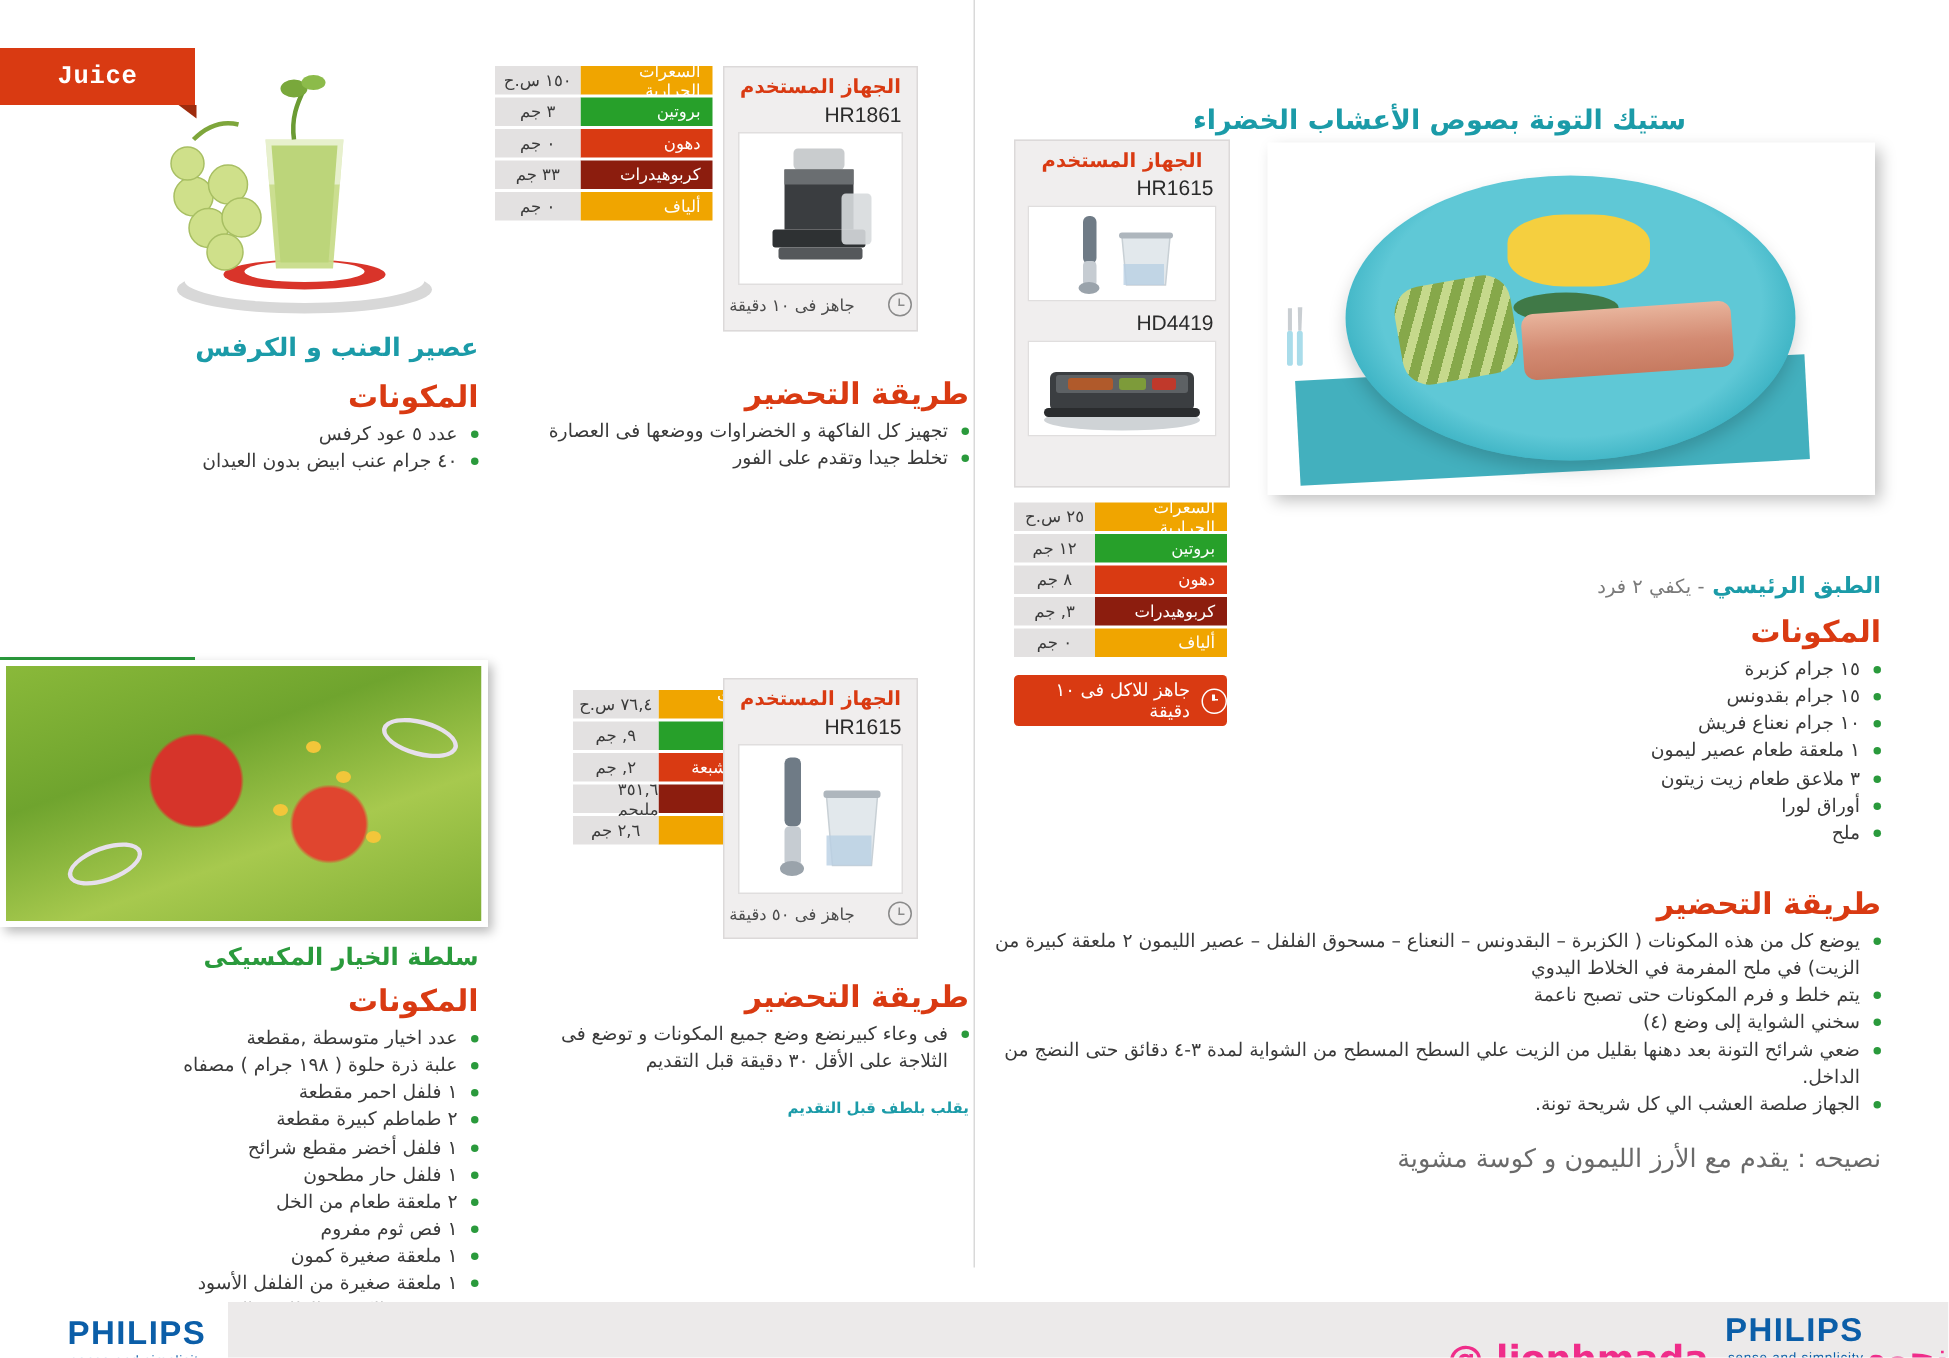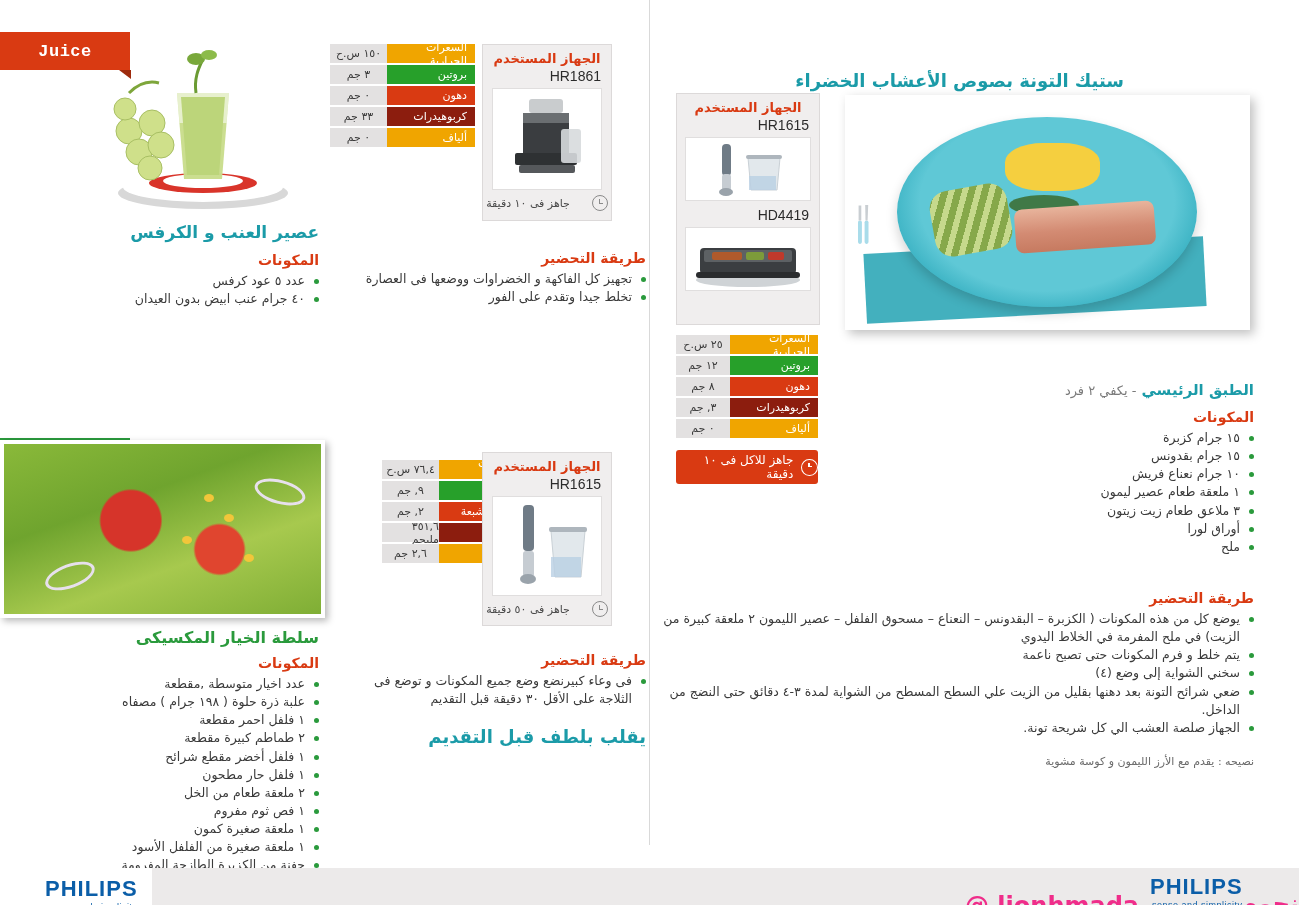--- a/index.html
+++ b/index.html
@@ -60,21 +60,21 @@
     display:flex;align-items:center;justify-content:center;gap:8px;font-size:12px;
   }
   .clock-w{width:15px;height:15px;border:1.6px solid #fff;border-radius:50%;position:relative;display:inline-block;}
   .clock-w:before{content:"";position:absolute;left:6px;top:3px;width:1.4px;height:4.5px;background:#fff;}
   .clock-w:after{content:"";position:absolute;left:6px;top:6.5px;width:4px;height:1.4px;background:#fff;}
 
   
   ul.blist{list-style:none;margin:0;padding:0;}
   ul.blist li{position:relative;padding-right:14px;line-height:1.45;font-size:12.5px;color:#3a3a3a;}
   ul.blist li:before{content:"";position:absolute;right:0;top:7px;width:5px;height:5px;border-radius:50%;background:#2a9a3c;}
-  .sect-h{font-size:14px;font-weight:bold;margin-bottom:4px;}
+  .sect-h{font-size:20px;font-weight:bold;margin-bottom:4px;}
 
   
   .juice-photo{
     position:absolute;left:95px;top:35px;width:215px;height:185px;
   }
   .salad-photo{
     position:absolute;left:0;top:440px;width:325px;height:178px;
     background:
       radial-gradient(circle at 40% 45%, #d6342a 0 14%, transparent 15%),
       radial-gradient(circle at 68% 62%, #e0452f 0 10%, transparent 11%),
@@ -274,21 +274,21 @@
       <li>١ ملعقة صغيرة من الفلفل الأسود</li>
       <li>حفنة من الكزبرة الطازجة المفرومة</li>
     </ul>
   </div>
 
   <div style="position:absolute;right:653px;top:652px;width:300px;text-align:right;">
     <div class="title-red sect-h">طريقة التحضير</div>
     <ul class="blist">
       <li>فى وعاء كبيرنضع وضع جميع المكونات و توضع فى الثلاجة على الأقل ٣٠ دقيقة قبل التقديم</li>
     </ul>
-    <div class="title-teal" style="margin-top:18px;font-size:18px;">يقلب بلطف قبل التقديم</div>
+    <div class="title-teal" style="margin-top:18px;font-size:10px;">يقلب بلطف قبل التقديم</div>
   </div>
 
   <div style="position:absolute;right:175px;top:70px;width:460px;text-align:right;">
     <div class="title-teal" style="font-size:18px;">ستيك التونة بصوص الأعشاب الخضراء</div>
   </div>
 
   <div class="tuna-photo">
     <div class="napkin"></div>
     <div class="plate">
       <div class="zuc"></div>
@@ -379,21 +379,21 @@
 
   <div style="position:absolute;right:45px;top:590px;width:600px;text-align:right;">
     <div class="title-red sect-h">طريقة التحضير</div>
     <ul class="blist">
       <li>يوضع كل من هذه المكونات ( الكزبرة – البقدونس – النعناع –  مسحوق الفلفل – عصير الليمون ٢ ملعقة كبيرة من الزيت) في ملح المفرمة في الخلاط اليدوي</li>
       <li>يتم خلط و فرم المكونات حتى تصبح ناعمة</li>
       <li>سخني الشواية إلى وضع (٤)</li>
       <li>ضعي شرائح التونة بعد دهنها بقليل من الزيت علي السطح المسطح من الشواية لمدة ٣-٤ دقائق حتى النضج من الداخل.</li>
       <li>الجهاز صلصة العشب الي كل شريحة تونة.</li>
     </ul>
-    <div style="margin-top:18px;font-size:11px;color:#6a6a6a;">
+    <div style="margin-top:18px;font-size:17px;color:#6a6a6a;">
       <span>نصيحه :</span>
       <span>يقدم مع الأرز الليمون و كوسة مشوية</span>
     </div>
   </div>
 
   <div class="bottombar">
     <div class="grayband"></div>
 
     <div class="philips" style="position:absolute;left:45px;top:8px;">
       <div class="word">PHILIPS</div>

